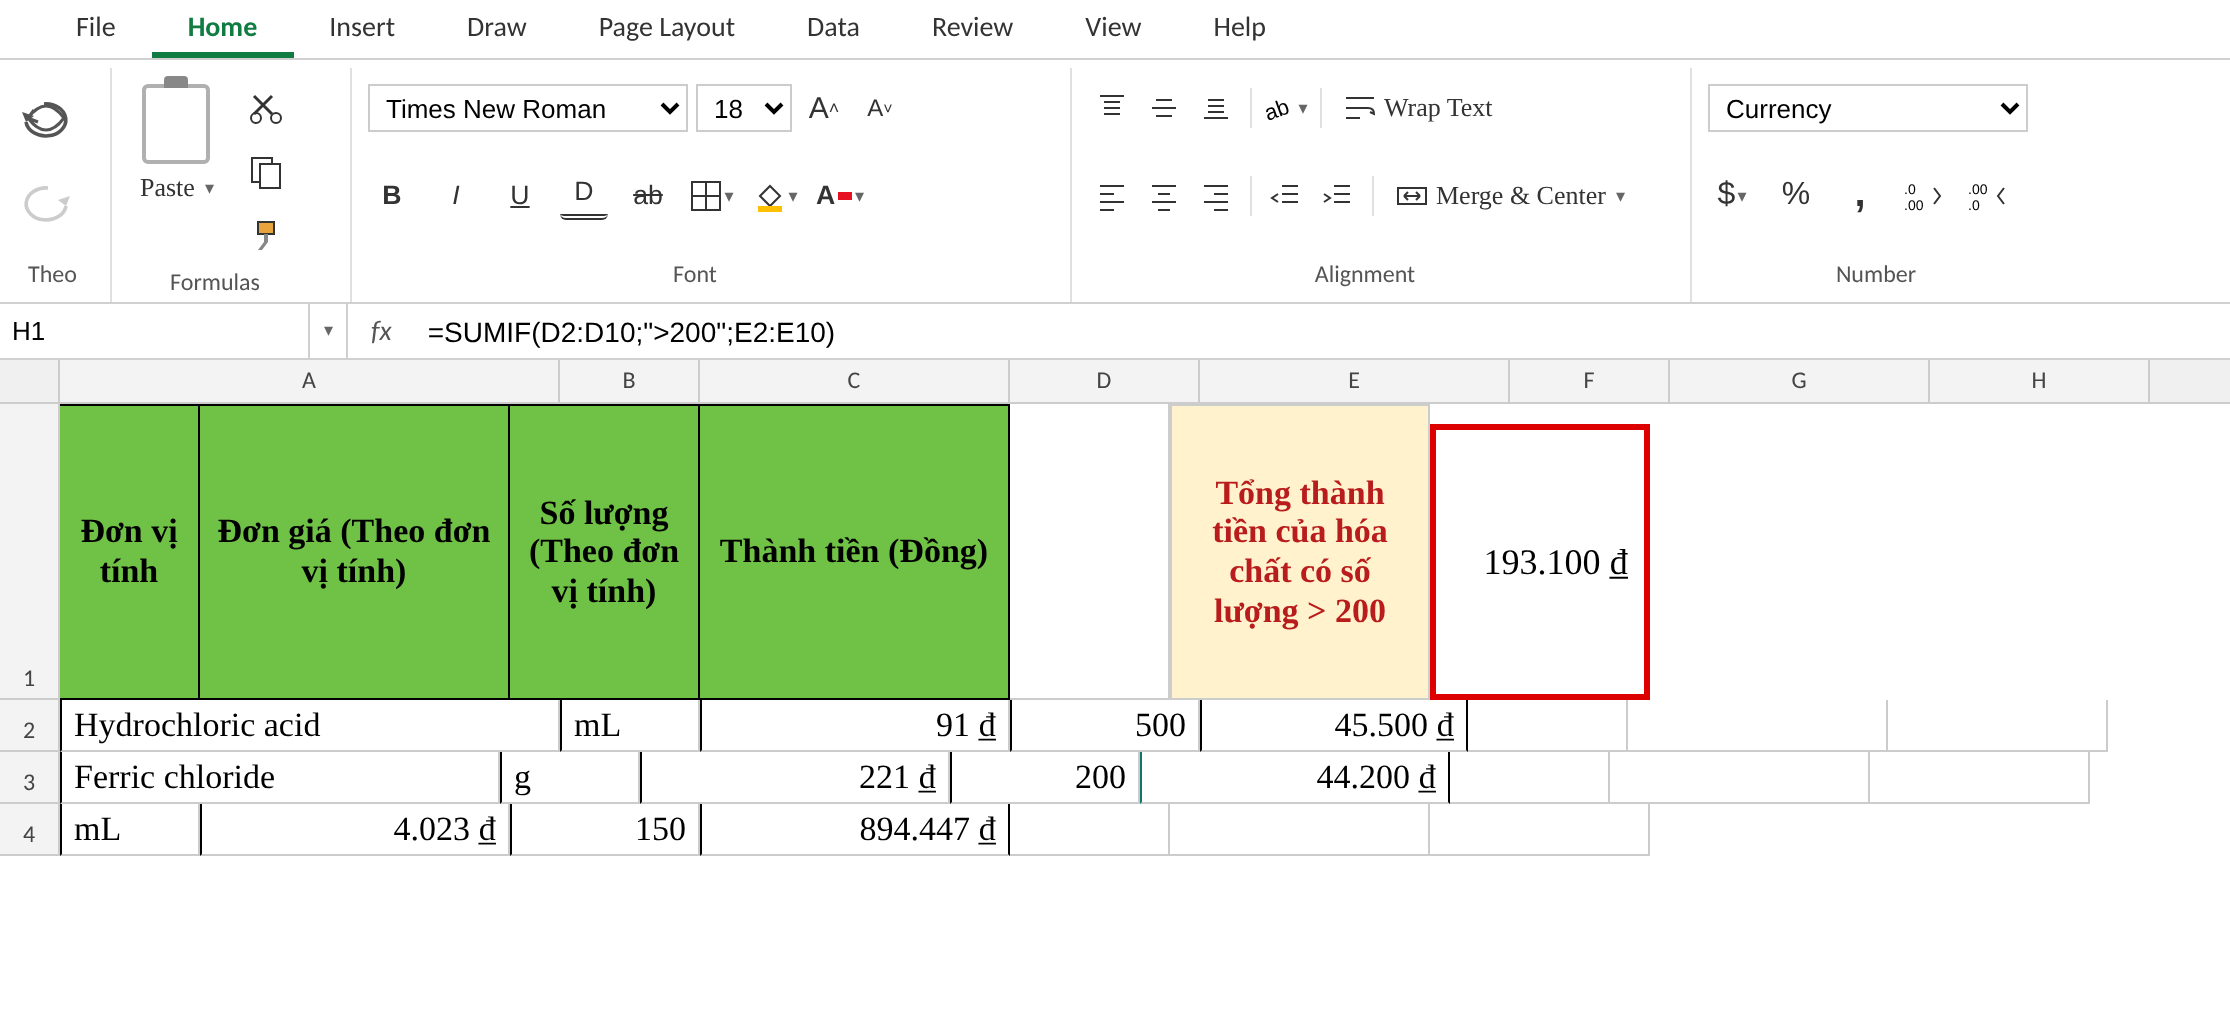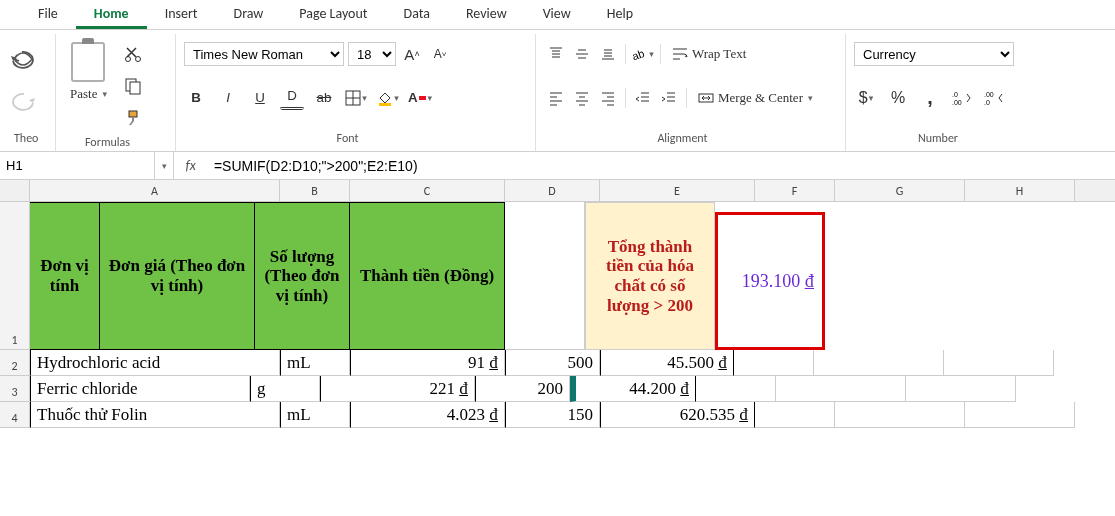--- a/index.html
+++ b/index.html
@@ -37,21 +37,21 @@
 .formula-input { flex: 1; border: none; padding: 3px 6px; height: 100%; font-size: 14px; outline: none; }
 
 
 .col-headers { display: flex; background: #f0f0f0; border-bottom: 1px solid #ccc; height: 22px; }
 .corner { width: 30px; border-right: 1px solid #ccc; background: #f0f0f0; }
 .col-h { border-right: 1px solid #ccc; text-align: center; font-size: 12px; color: #444; line-height: 22px; background: #f3f3f3; }
 .row-h { width: 30px; border-right: 1px solid #ccc; border-bottom: 1px solid #ccc; text-align: center; font-size: 12px; color: #444; background: #f3f3f3; display: flex; align-items: flex-end; justify-content: center; padding-bottom: 2px; }
 .cell { border-right: 1px solid #ccc; border-bottom: 1px solid #ccc; padding: 2px 6px; font-size: 17px; font-family: "Times New Roman", serif; display: flex; align-items: center; }
 .hdr-cell { background: #70c246; color: #000; font-weight: bold; text-align: center; justify-content: center; line-height: 1.15; border-right: 1px solid #000; border-bottom: 1px solid #000; border-top: 1px solid #000; }
 .yellow-cell { background: #fff2cc; color: #b91c1c; font-weight: bold; text-align: center; justify-content: center; border: 1px solid #ccc; line-height: 1.15; }
-.result-cell { border: 3px solid #d00; color: #6d28d9; font-size: 18px; justify-content: flex-end; padding-right: 8px; margin-top: 10px; }
+.result-cell { border: 3px solid #d00; color: #000000; font-size: 18px; justify-content: flex-end; padding-right: 8px; margin-top: 10px; }
 .data-row { display: flex; height: 26px; }
 .hdr-row { display: flex; height: 148px; }
 .num { justify-content: flex-end; }
 .border-l { border-left: 1px solid #000; }
 
 svg { display: block; }
 </style>
 </head>
 <body>
 
@@ -303,29 +303,28 @@
       <div class="cell" style="width:80px"></div>
       <div class="cell" style="width:130px"></div>
       <div class="cell" style="width:110px"></div>
     </div>
     <div class="data-row">
       <div class="row-h">3</div>
       <div class="cell border-l" style="width:220px">Ferric chloride</div>
       <div class="cell" style="width:70px;border-left:1px solid #000">g</div>
       <div class="cell num" style="width:155px;border-left:1px solid #000">221 ₫</div>
       <div class="cell num" style="width:95px;border-left:1px solid #000">200</div>
-      <div class="cell num" style="width:126px;border-left:6px solid #0f766e;border-right:1px solid #000">44.200 ₫</div>
+      <div class="cell num" style="width:155px;border-left:1px solid #0f766e;border-right:1px solid #000">44.200 ₫</div>
       <div class="cell" style="width:80px"></div>
       <div class="cell" style="width:130px"></div>
       <div class="cell" style="width:110px"></div>
     </div>
     <div class="data-row">
       <div class="row-h">4</div>
-      <div class="cell border-l" style="width:250px">Thuốc thử Folin</div>
       <div class="cell" style="width:70px;border-left:1px solid #000">mL</div>
       <div class="cell num" style="width:155px;border-left:1px solid #000">4.023 ₫</div>
       <div class="cell num" style="width:95px;border-left:1px solid #000">150</div>
-      <div class="cell num" style="width:155px;border-left:1px solid #000;border-right:1px solid #000">620.535 ₫</div>
+      <div class="cell num" style="width:155px;border-left:1px solid #000;border-right:1px solid #000">894.447 ₫</div>
       <div class="cell" style="width:80px"></div>
       <div class="cell" style="width:130px"></div>
       <div class="cell" style="width:110px"></div>
     </div>
   </div>
 
 </body></html>

